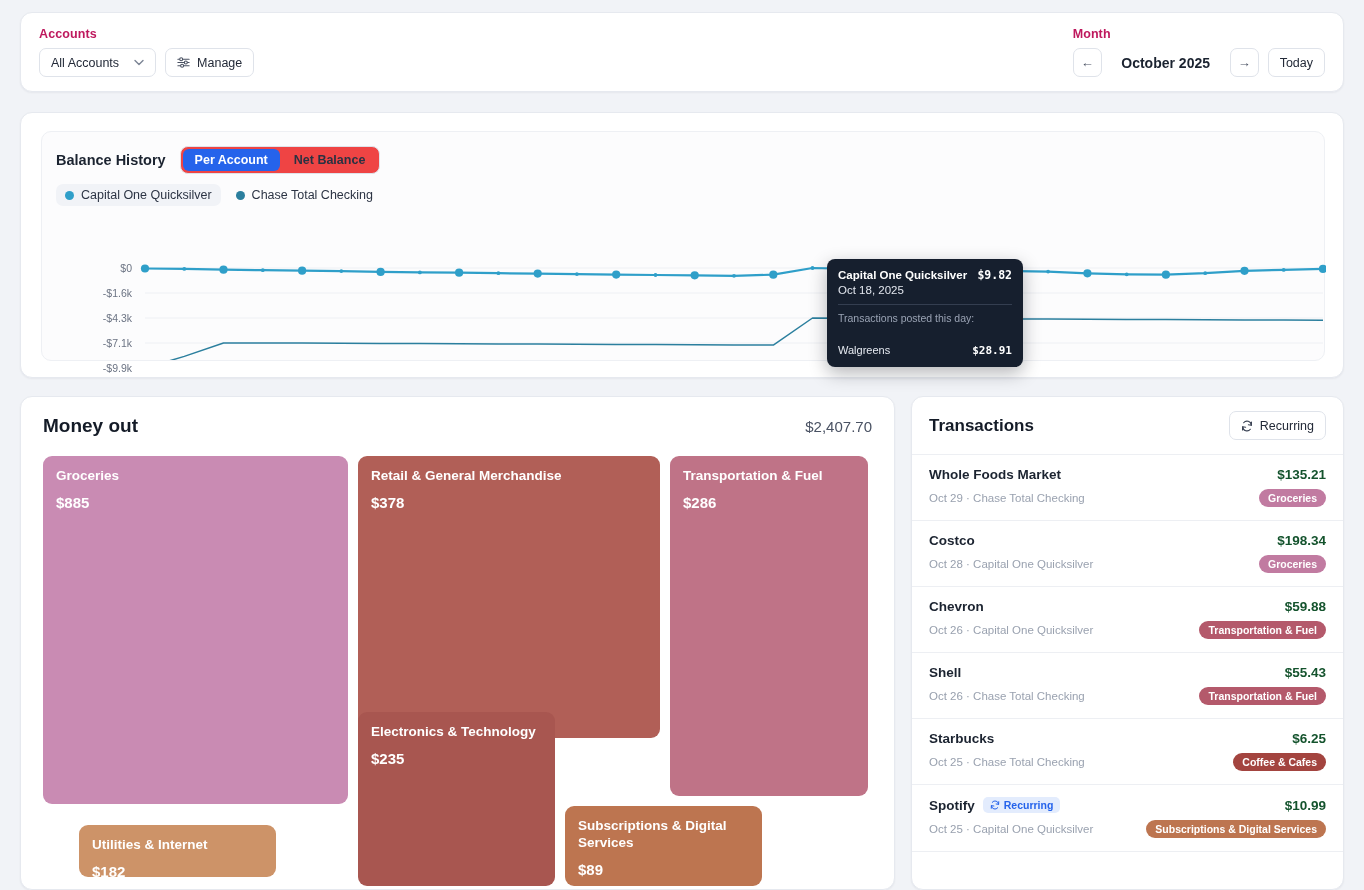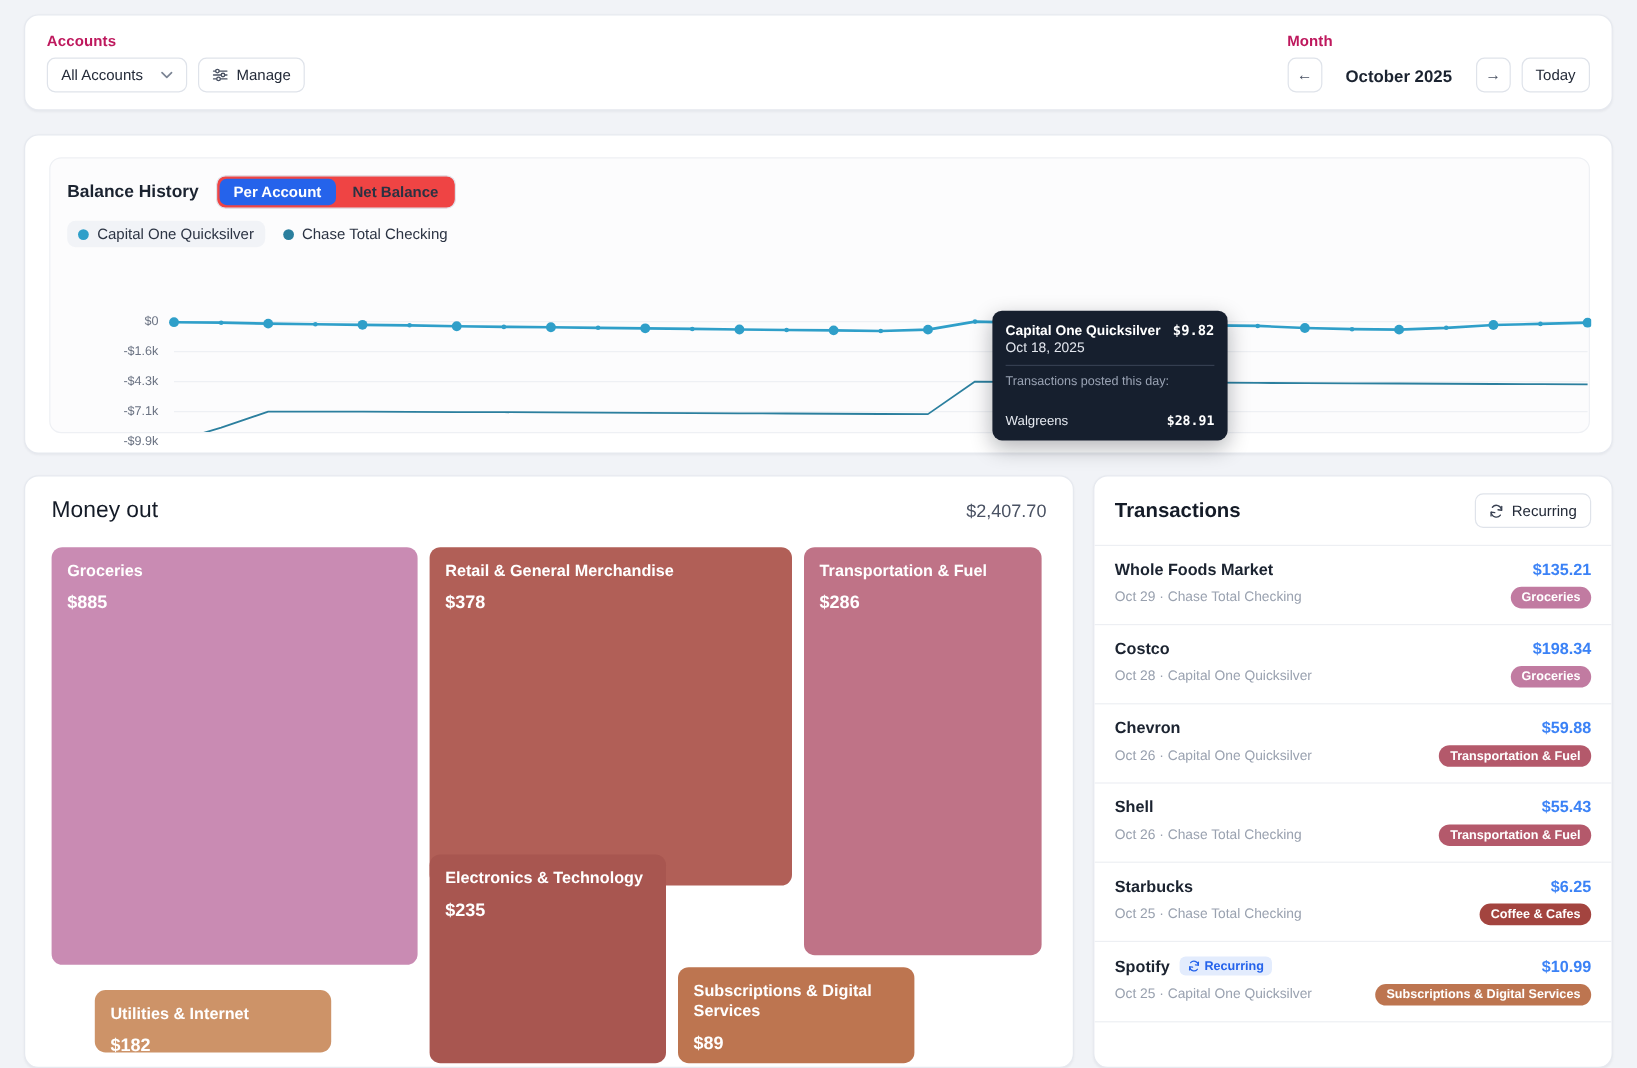--- a/index.html
+++ b/index.html
@@ -93,21 +93,21 @@
   .tip-tx-n { font-size: 11px; color: #e6eaf1; }
   .tip-tx-a { font-size: 11px; font-weight: 700; color: #fff; font-family: "DejaVu Sans Mono", monospace; }
 
   
   .mo-card {
     position: absolute; left: 20px; top: 396px; width: 875px; height: 494px;
     background: #fff; border: 1px solid #e6e9ef; border-radius: 12px;
     box-shadow: 0 1px 2px rgba(16,24,40,.05); overflow: hidden;
   }
   .mo-head { display: flex; align-items: baseline; justify-content: space-between; padding: 18px 22px 0 22px; }
-  .mo-title { font-size: 19px; font-weight: 400; color: #141b27; text-align: center; }
+  .mo-title { font-size: 19px; font-weight: 700; color: #141b27; text-align: center; }
   .mo-total { font-size: 15px; font-weight: 500; color: #4a5263; }
   .tm { position: absolute; left: 22px; top: 59px; width: 845px; height: 430px; }
   .tile {
     position: absolute; border-radius: 9px; color: #fff; overflow: hidden;
     padding: 12px 13px; cursor: pointer;
   }
   .tile .t-name { font-size: 13.5px; font-weight: 700; line-height: 1.25; }
   .tile .t-amt { font-size: 15px; font-weight: 700; margin-top: 9px; }
 
   
@@ -117,21 +117,21 @@
     box-shadow: 0 1px 2px rgba(16,24,40,.05); overflow: hidden;
   }
   .tx-head {
     display: flex; align-items: center; justify-content: space-between;
     padding: 14px 17px; border-bottom: 1px solid #edeff3;
   }
   .tx-title { font-size: 17px; font-weight: 700; color: #141b27; }
   .tx-row { padding: 12px 17px 13px 17px; border-bottom: 1px solid #edeff3; }
   .tx-l1 { display: flex; align-items: center; justify-content: space-between; }
   .tx-merchant { font-size: 13.5px; font-weight: 600; color: #1b2330; display: flex; align-items: center; gap: 8px; }
-  .tx-amt { font-size: 13.5px; font-weight: 700; color: #3b82f6; }
+  .tx-amt { font-size: 13.5px; font-weight: 700; color: #14532d; }
   .tx-l2 { display: flex; align-items: center; justify-content: space-between; margin-top: 7px; min-height: 18px; }
   .tx-meta { font-size: 11.5px; color: #98a0ae; }
   .tx-meta .acct { color: #9aa2b0; }
   .chip {
     display: inline-block; font-size: 10.5px; font-weight: 700; color: #fff;
     padding: 3px 9px; border-radius: 10px; white-space: nowrap;
   }
   .rec-badge {
     display: inline-flex; align-items: center; gap: 4px;
     background: #e3ecfd; color: #2563eb; font-size: 10.5px; font-weight: 600;

